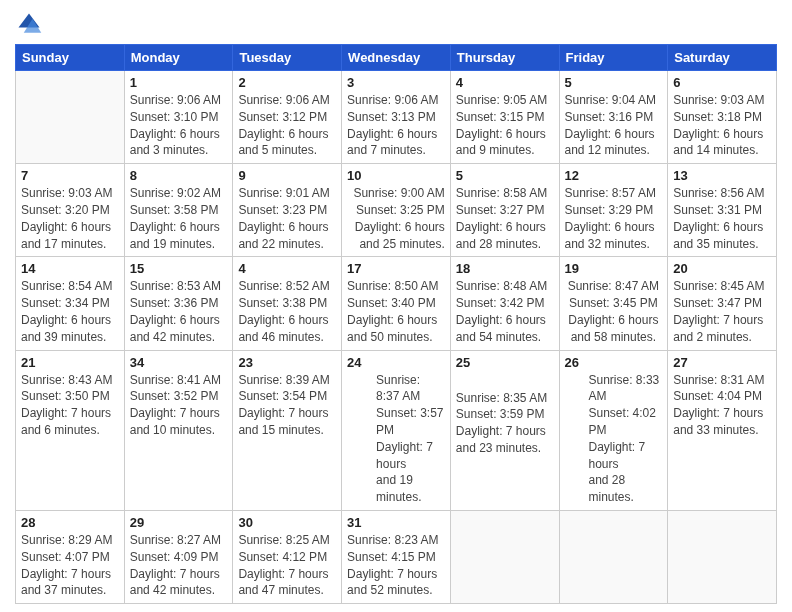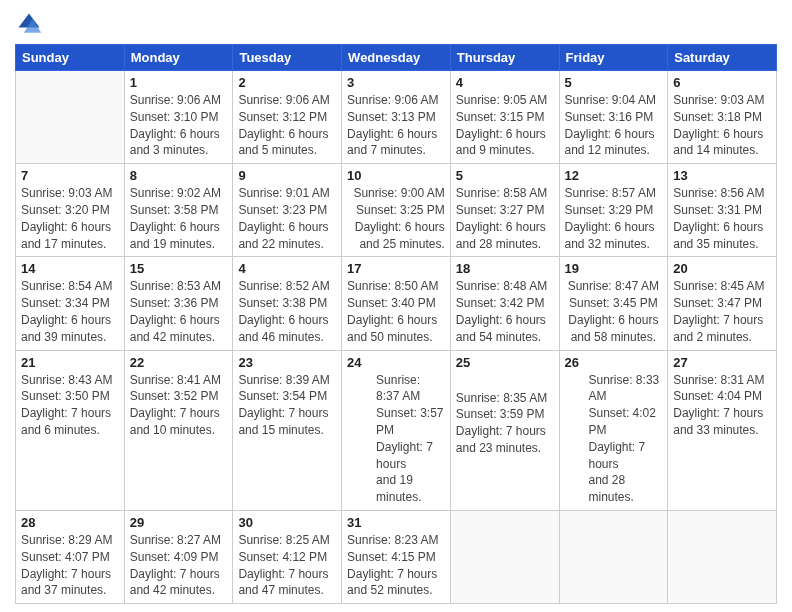--- a/index.html
+++ b/index.html
@@ -280,21 +280,21 @@
         </tr>
         <tr>
           <td>
             <span class="day-number">21</span>
             <div class="day-info" style="white-space: pre-line;">Sunrise: 8:43 AM
 Sunset: 3:50 PM
 Daylight: 7 hours
 and 6 minutes.</div>
           </td>
           <td>
-            <span class="day-number">22</span>
+            <span class="day-number">34</span>
             <div class="day-info" style="white-space: pre-line;">Sunrise: 8:41 AM
 Sunset: 3:52 PM
 Daylight: 7 hours
 and 10 minutes.</div>
           </td>
           <td>
             <span class="day-number">23</span>
             <div class="day-info" style="white-space: pre-line;">Sunrise: 8:39 AM
 Sunset: 3:54 PM
 Daylight: 7 hours

